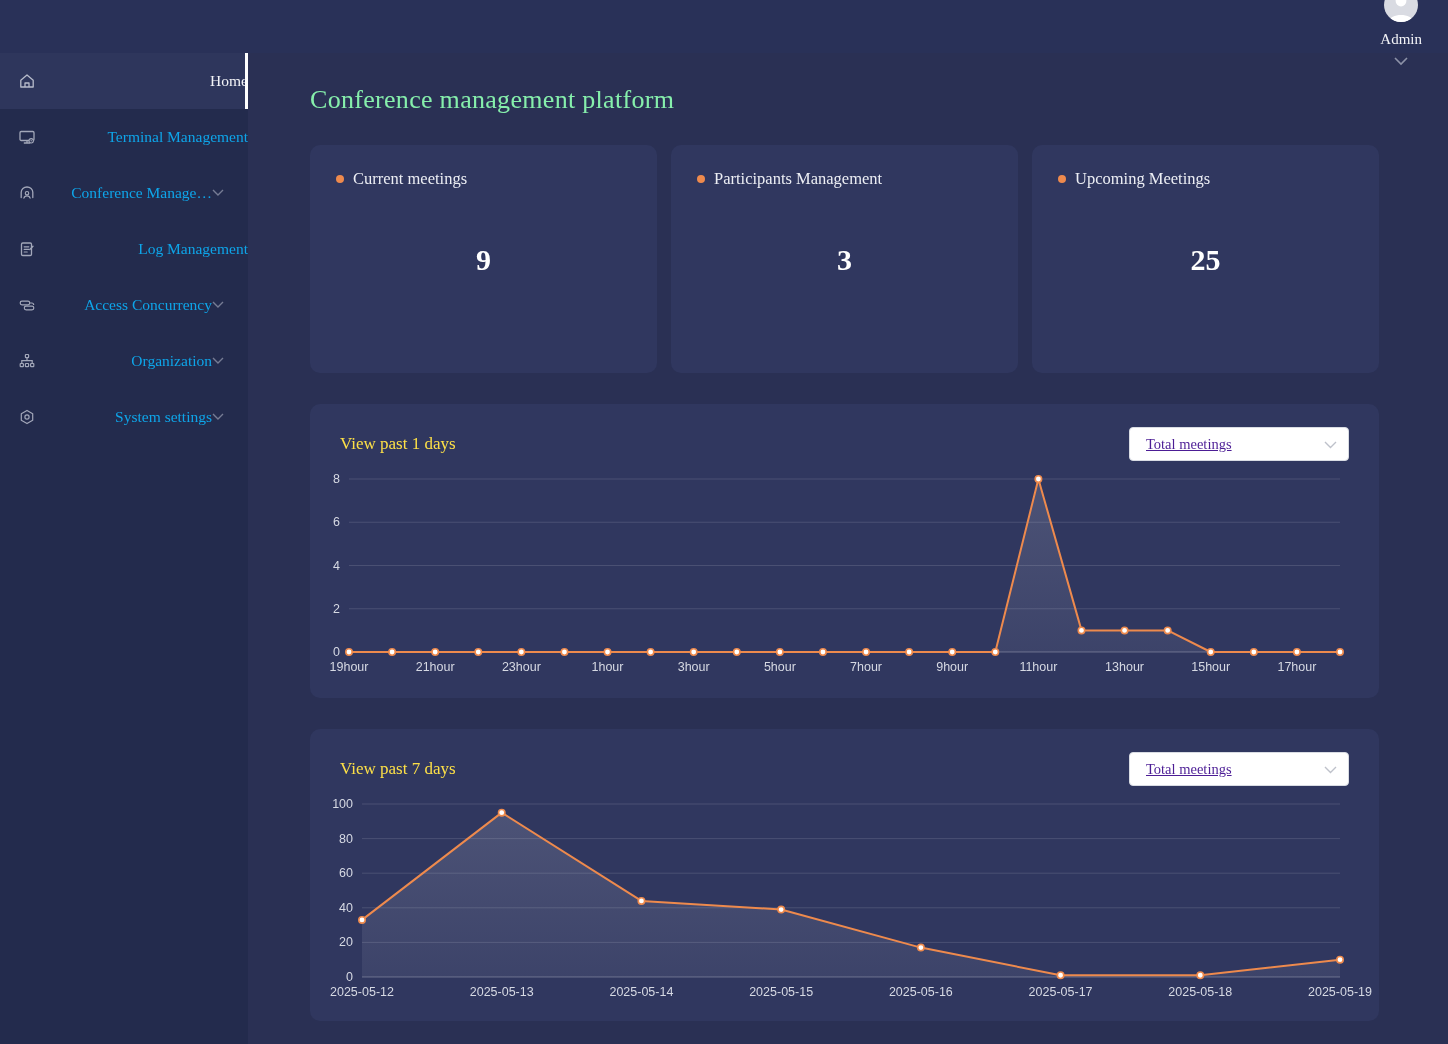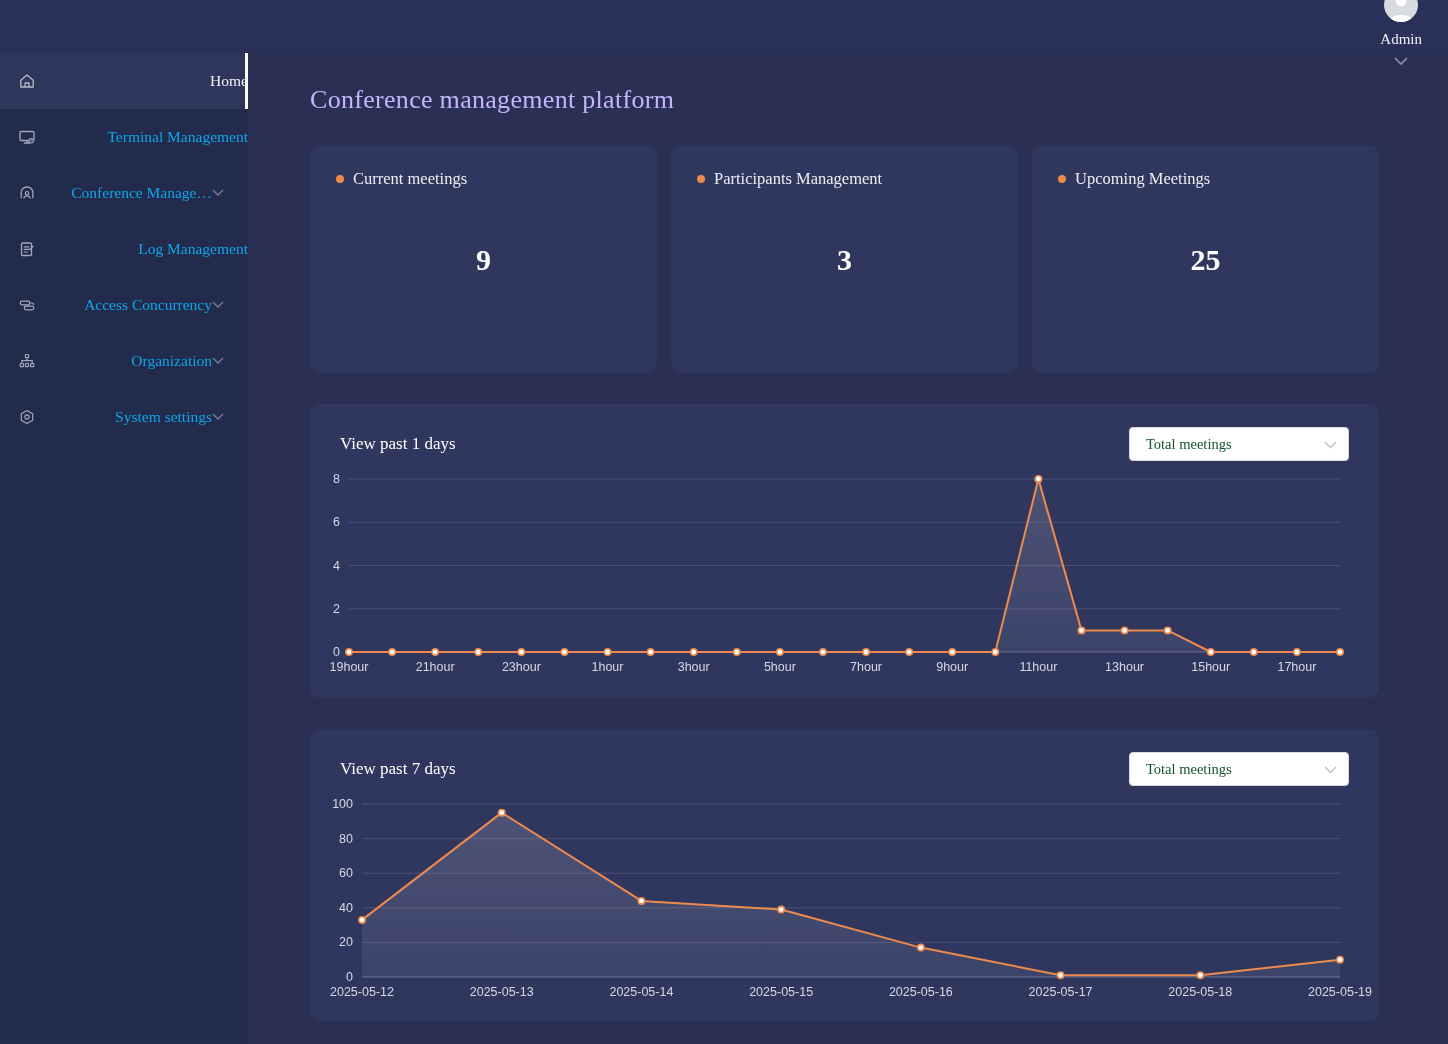--- a/index.html
+++ b/index.html
@@ -35,45 +35,45 @@
   }
   .side-item .ic { width:18px; height:18px; margin-right:19px; flex:0 0 auto; opacity:.85; }
   .side-item .lbl { flex:1 1 auto; white-space:nowrap; overflow:hidden; text-overflow:ellipsis; }
   .side-item .arrow { width:12px; height:8px; margin-right:24px; opacity:.6; }
   .side-item.active { background:#2e365c; color:#f2f3f7; }
   .side-item.active::after {
     content:""; position:absolute; right:0; top:0; width:3px; height:100%; background:#ffffff;
   }
   
   .main { position:absolute; top:53px; left:248px; width:1200px; height:991px; padding:0 69px 0 62px; }
-  .page-title { font-size:26px; font-weight:500; letter-spacing:.3px; margin-top:32px; color:#c4b5fd; }
+  .page-title { font-size:26px; font-weight:500; letter-spacing:.3px; margin-top:32px; color:#86efac; }
   .stats-row { display:flex; gap:14px; margin-top:30px; }
   .stat-card {
     flex:1 1 0; height:228px; background:#30375f; border-radius:10px;
     padding:24px 26px; position:relative;
   }
   .stat-head { display:flex; align-items:center; gap:9px; }
   .dot { width:8px; height:8px; border-radius:50%; }
   .stat-label { font-size:16.5px; color:#eceef4; }
   .stat-value { position:absolute; left:0; top:98px; width:100%; text-align:center;
     font-size:30px; font-weight:bold; color:#ffffff; }
   
   .chart-card {
     position:relative; width:1069px; background:#30375f; border-radius:10px;
     margin-top:31px; overflow:hidden;
   }
   .chart-card.h1 { height:294px; }
   .chart-card.h2 { height:292px; }
-  .chart-title { position:absolute; left:30px; top:30px; font-size:17px; color:#ffffff; }
+  .chart-title { position:absolute; left:30px; top:30px; font-size:17px; color:#fde047; }
   .select {
     position:absolute; right:30px; top:23px; width:220px; height:34px;
     background:#ffffff; border:1px solid #d9dce3; border-radius:4px;
     display:flex; align-items:center; padding:0 34px 0 16px; cursor:pointer;
   }
-  .select .sel-text { font-size:14.5px; color:#14532d; }
+  .select .sel-text { font-size:14.5px; color:#4c1d95;text-decoration:underline; }
   .select .arrow { position:absolute; right:11px; top:13px; width:13px; height:8px; opacity:.55; }
   .chart-svg { position:absolute; left:0; top:0; display:block; }
   .axis-label { font-family:"Liberation Sans", sans-serif; font-size:12.5px; fill:#d6d9e3; }
 </style>
 </head>
 <body>
 
 <div class="topbar">
   <div class="user-chip">
     <div class="avatar">

